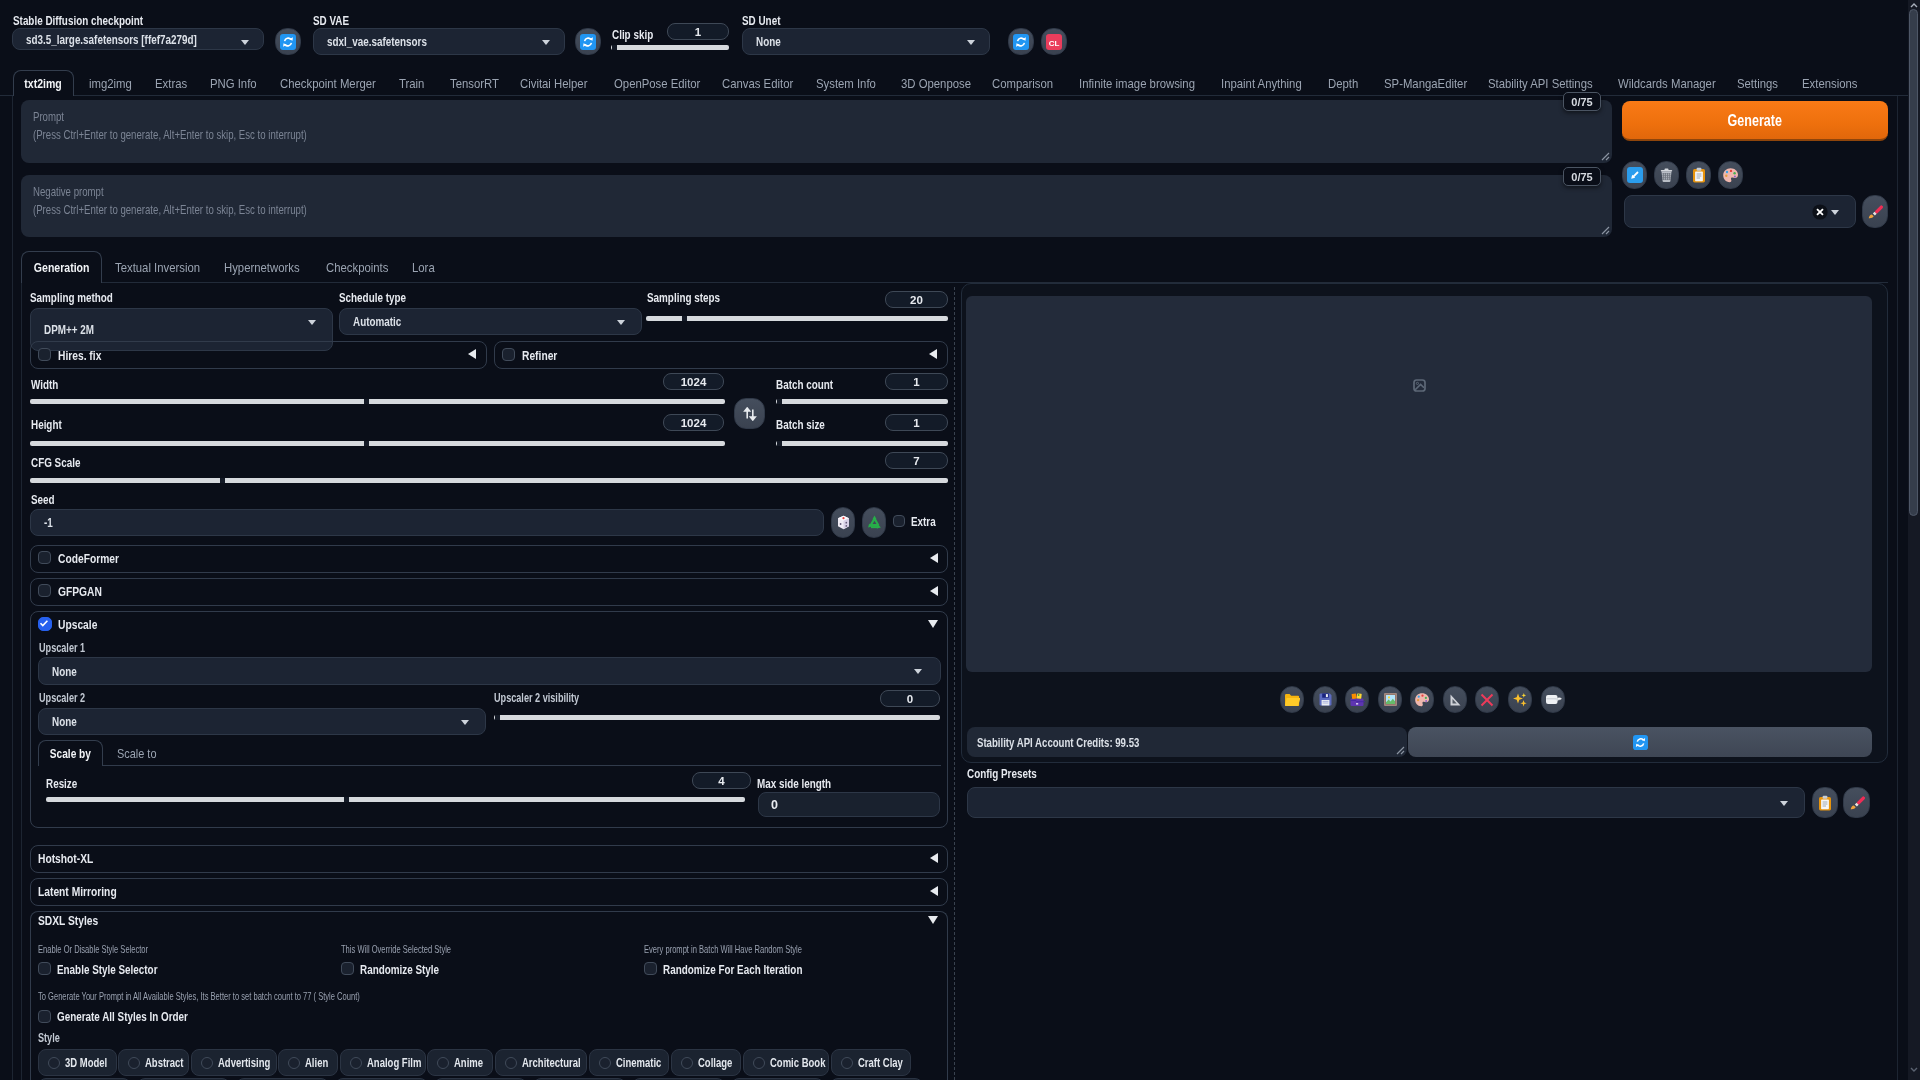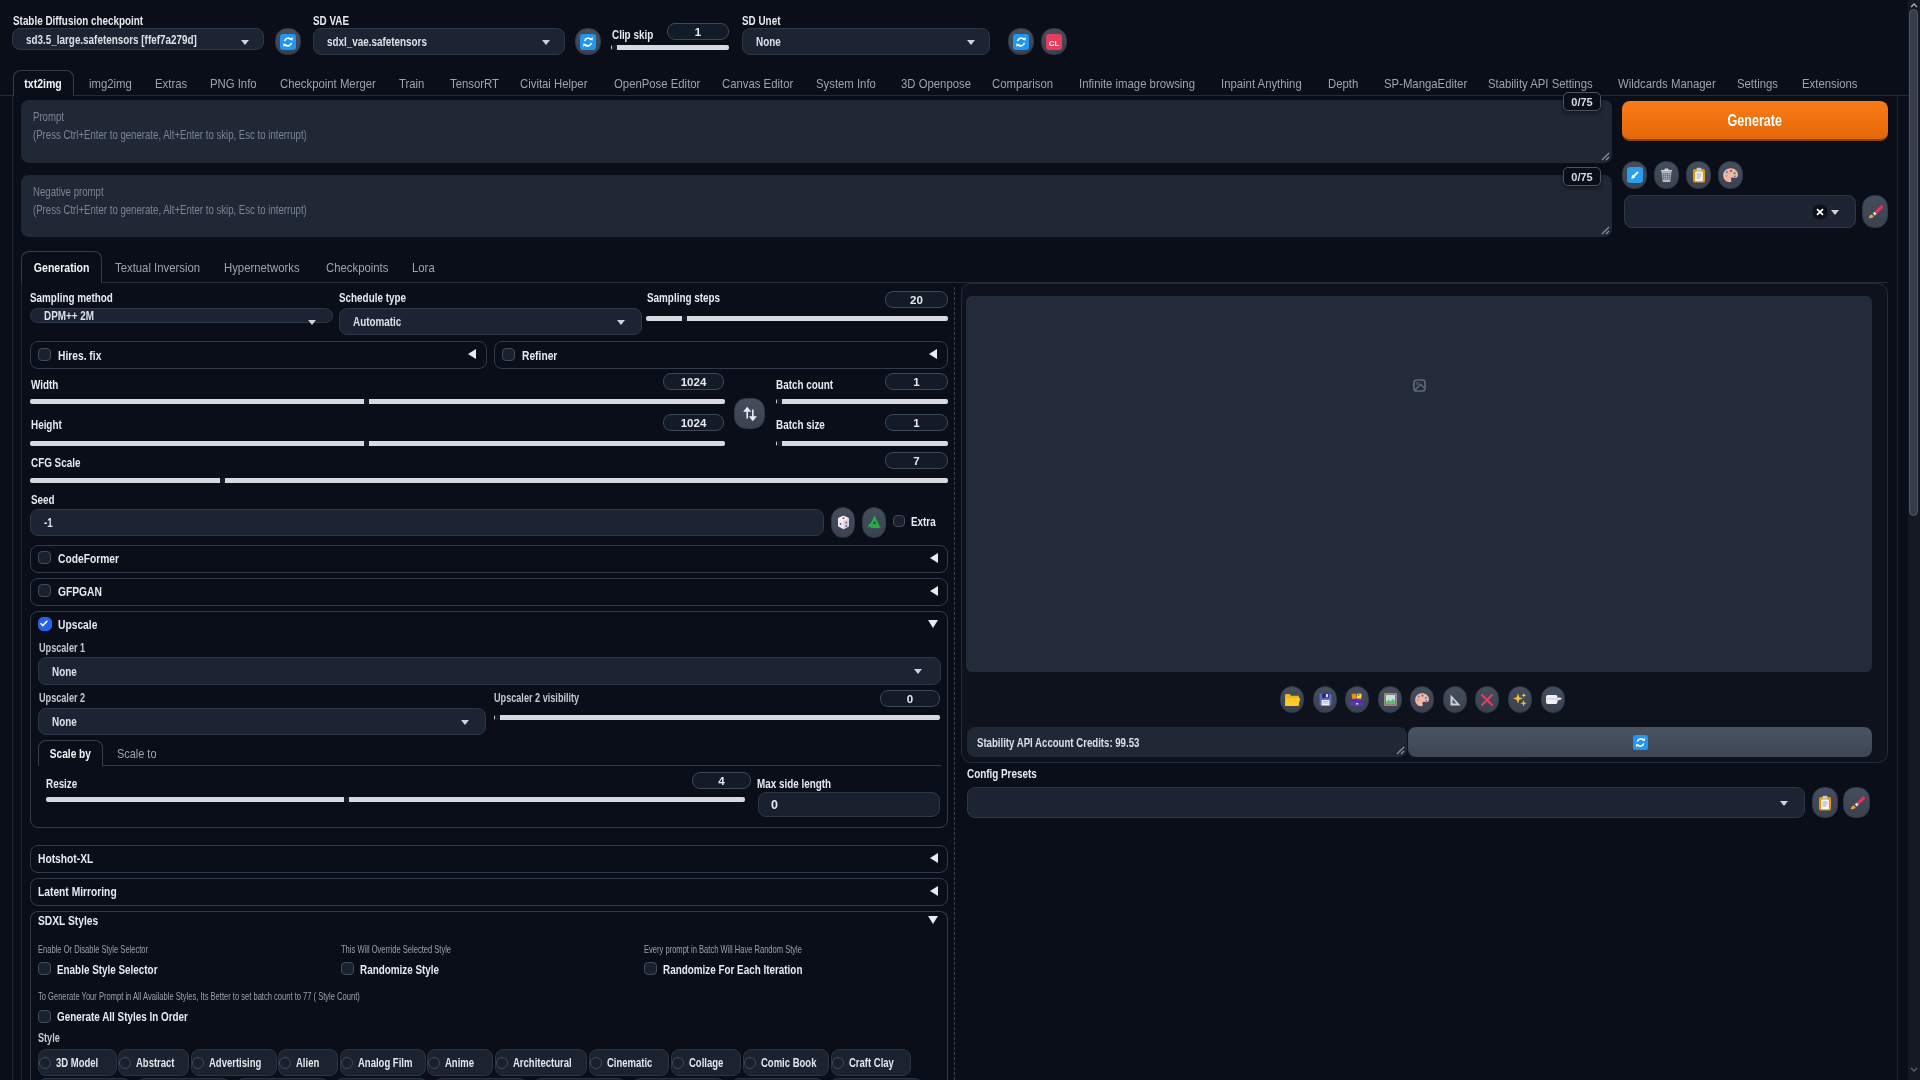--- a/index.html
+++ b/index.html
@@ -14,21 +14,21 @@
 .sl{position:absolute;height:5px;background:#d6d9dd;border-radius:2px}
 .th{position:absolute;top:0;bottom:0;width:5px;background:#141a26}
 .btn{position:absolute;background:linear-gradient(180deg,#454e5d 0%,#3a4250 100%);border:1px solid #303948;border-radius:12px;display:flex;align-items:center;justify-content:center}
 .acc{position:absolute;border:1px solid #313b4b;border-radius:8px}
 .chk{position:absolute;width:13px;height:13px;background:#1a212e;border:1.5px solid #414b5a;border-radius:4px}
 .tri-l{position:absolute;width:0;height:0;border-top:5.5px solid transparent;border-bottom:5.5px solid transparent;border-right:8px solid #e8ebef}
 .tri-d{position:absolute;width:0;height:0;border-left:5.5px solid transparent;border-right:5.5px solid transparent;border-top:8px solid #e8ebef}
 .tabtxt{position:absolute;font-size:13.5px;font-weight:400;color:#9ba4b2;white-space:nowrap;transform:scaleX(.84);transform-origin:0 50%}
 .seltab{position:absolute;border:1px solid #333d4d;border-bottom:none;border-radius:8px 8px 0 0;background:#0a0e18;display:flex;align-items:center;justify-content:center;font-weight:700;color:#f2f4f7}
 .seltab>span{transform:scaleX(.78);white-space:nowrap}
-.chip{position:absolute;height:27px;background:#1b2330;border:1px solid #2b3443;border-radius:8px;display:flex;align-items:center;gap:5px;font-size:12.5px;font-weight:700;color:#e3e7ed;overflow:hidden}
+.chip{position:absolute;height:27px;background:#1b2330;border:1px solid #2b3443;border-radius:8px;display:flex;align-items:center;gap:5px;padding-left:9px;font-size:12.5px;font-weight:700;color:#e3e7ed;overflow:hidden}
 .chip>.t{transform:scaleX(.76);transform-origin:0 50%;white-space:nowrap}
 .rad{width:12px;height:12px;border-radius:50%;background:#1a212e;border:1.5px solid #414b5a;flex:0 0 auto}
 .ph{color:#7b8494;font-size:13px;transform:scaleX(.74);transform-origin:0 50%;white-space:nowrap}
 .vline{position:absolute;width:1px;background:#1d2532}
 .hline{position:absolute;height:1px;background:#222b39}
 .badge{position:absolute;width:38px;height:19px;background:#0a0e18;border:1px solid #4b5563;border-radius:5px;display:flex;align-items:center;justify-content:center;font-size:11px;font-weight:700;color:#d7dbe1;box-shadow:0 2px 4px rgba(0,0,0,.5)}
 .rsz{position:absolute;width:9px;height:9px}
 </style></head><body>
 <div id="root">
 
@@ -191,21 +191,21 @@
 <div class="tabtxt" style="left:115px;top:260px">Textual Inversion</div>
 <div class="tabtxt" style="left:224px;top:260px">Hypernetworks</div>
 <div class="tabtxt" style="left:326px;top:260px">Checkpoints</div>
 <div class="tabtxt" style="left:412px;top:260px">Lora</div>
 <div class="vline" style="left:21px;top:283px;height:797px"></div>
 <div class="abs" style="left:954px;top:287px;width:0;height:793px;border-right:1px dashed #39424f"></div>
 
 <div class="lab" style="left:30px;top:290px">Sampling method</div>
 <div class="lab" style="left:339px;top:290px">Schedule type</div>
 <div class="lab" style="left:647px;top:290px">Sampling steps</div>
-<div class="dd" style="left:30px;top:308px;width:303px;height:15px">
+<div class="dd" style="left:30px;top:308px;width:303px;height:43px">
       <span class="t">DPM++ 2M</span>
       <i class="car" style="right:16px;top:11px"></i>
     </div>
 <div class="dd" style="left:339px;top:308px;width:303px;height:27px">
       <span class="t">Automatic</span>
       <i class="car" style="right:16px;top:11px"></i>
     </div>
 <div class="num" style="left:885px;top:291px;width:63px;height:17px">20</div>
 <div class="sl" style="left:646px;top:316px;width:302px">
       <span class="th" style="left:36px"></span>

